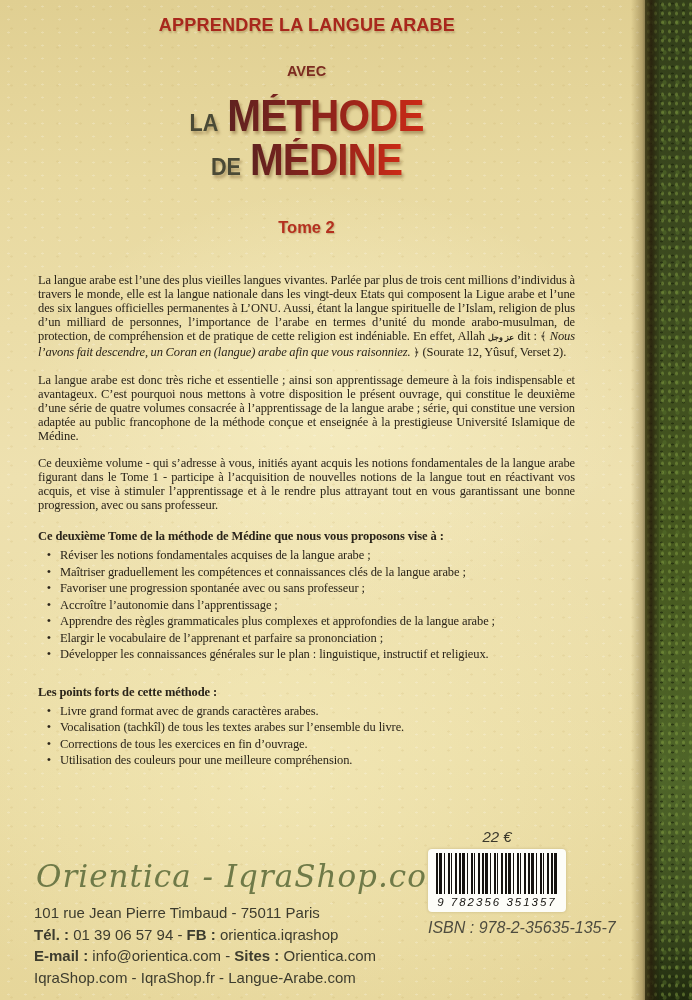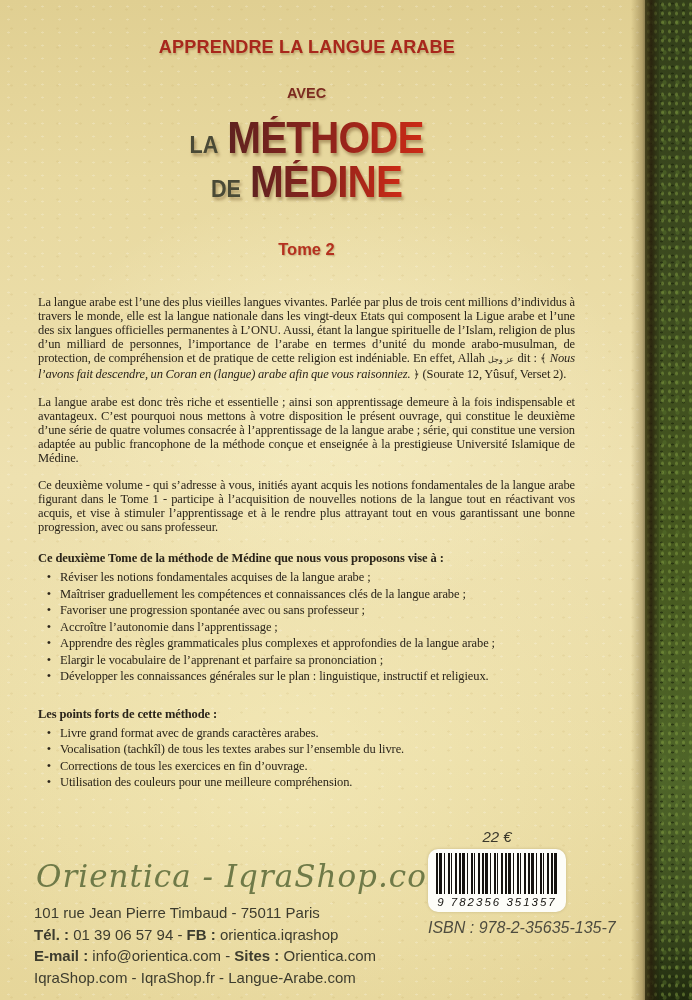--- a/index.html
+++ b/index.html
@@ -26,21 +26,21 @@
       radial-gradient(rgba(130,158,66,.5) 1px, transparent 2px),
       radial-gradient(rgba(26,35,10,.65) 1px, transparent 2px),
       radial-gradient(rgba(86,112,44,.5) 1.5px, transparent 2.6px),
       linear-gradient(180deg,#333f1a 0%,#3c4a1f 28%,#46581f 55%,#4f6529 78%,#3c4c1f 92%,#1f290e 100%);
     background-size:7px 9px, 11px 7px, 13px 15px, 100% 100%;
   }
   .spine::before{
     content:"";position:absolute;left:-14px;top:0;bottom:0;width:28px;
     background:linear-gradient(90deg, rgba(226,210,150,0) 0%, rgba(120,100,50,.45) 40%, rgba(40,32,12,.85) 72%, rgba(25,20,8,.15) 100%);
   }
-  .content{position:absolute;left:38px;top:36px;width:537px;color:#2a241a;}
+  .content{position:absolute;left:38px;top:14px;width:537px;color:#2a241a;}
   .masthead{text-align:center;}
   .kicker{
     font-family:"Liberation Sans", sans-serif;font-weight:700;font-size:19px;
     color:#a8271c;letter-spacing:.2px;display:inline-block;transform:scaleX(.95);
     text-shadow:1px 2px 2px rgba(120,90,40,.35);
   }
   .avec{
     font-family:"Liberation Sans", sans-serif;font-weight:700;font-size:14.5px;
     color:#7c2b20;margin-top:27px;text-shadow:1px 2px 2px rgba(120,90,40,.3);
   }
@@ -57,21 +57,21 @@
   }
   .tome{
     font-family:"Liberation Sans", sans-serif;font-weight:700;font-size:16.5px;color:#b5301f;
     margin-top:36px;text-shadow:1px 1px 1.5px rgba(120,90,40,.35);
   }
   .para{
     margin:13px 0 0 0;font-size:12.5px;line-height:14px;text-align:justify;
     letter-spacing:-.1px;word-spacing:-.4px;
   }
   .para.first{margin-top:36px;}
-  .honorific{font-size:8px;}
+  .honorific{font-size:8px;font-weight:bold;}
   .ornament{font-family:"DejaVu Sans", sans-serif;font-size:11px;}
   .verse{font-style:italic;}
   .list-section{margin-top:17px;}
   .list-section.second{margin-top:22px;}
   .list-heading{font-weight:700;font-size:12.5px;letter-spacing:-.1px;}
   .blist{margin:3px 0 0 0;padding:0;list-style:none;}
   .blist li{display:flex;font-size:12.5px;line-height:16.5px;letter-spacing:-.1px;}
   .bullet{width:22px;flex:0 0 22px;text-align:center;}
   
   .logo-script{
@@ -82,21 +82,21 @@
   .address{
     position:absolute;left:34px;top:902px;
     font-family:"Liberation Sans", sans-serif;font-size:15px;line-height:21.5px;color:#3d3c2e;
     white-space:nowrap;
   }
   .address b{font-weight:700;}
   .barcode-block{position:absolute;left:428px;top:828px;width:138px;text-align:center;
     font-family:"Liberation Sans", sans-serif;font-style:italic;}
   .price{font-size:15px;color:#3a382c;margin-bottom:4px;}
   .barcode-box{
-    width:138px;height:63px;background:#fdfdf8;border-radius:10px;
+    width:138px;height:63px;background:#fdfdf8;border-radius:4px;
     box-shadow:0 0 3px rgba(90,70,30,.25);
     display:flex;flex-direction:column;justify-content:flex-start;
     padding:4px 0 2px 0;box-sizing:border-box;
   }
   .bars{
     height:41px;margin:0 8px;
     background:repeating-linear-gradient(90deg,
       #15130f 0 2px, #fdfdf8 2px 3px,
       #15130f 3px 6px, #fdfdf8 6px 8px,
       #15130f 8px 9px,  #fdfdf8 9px 12px,

